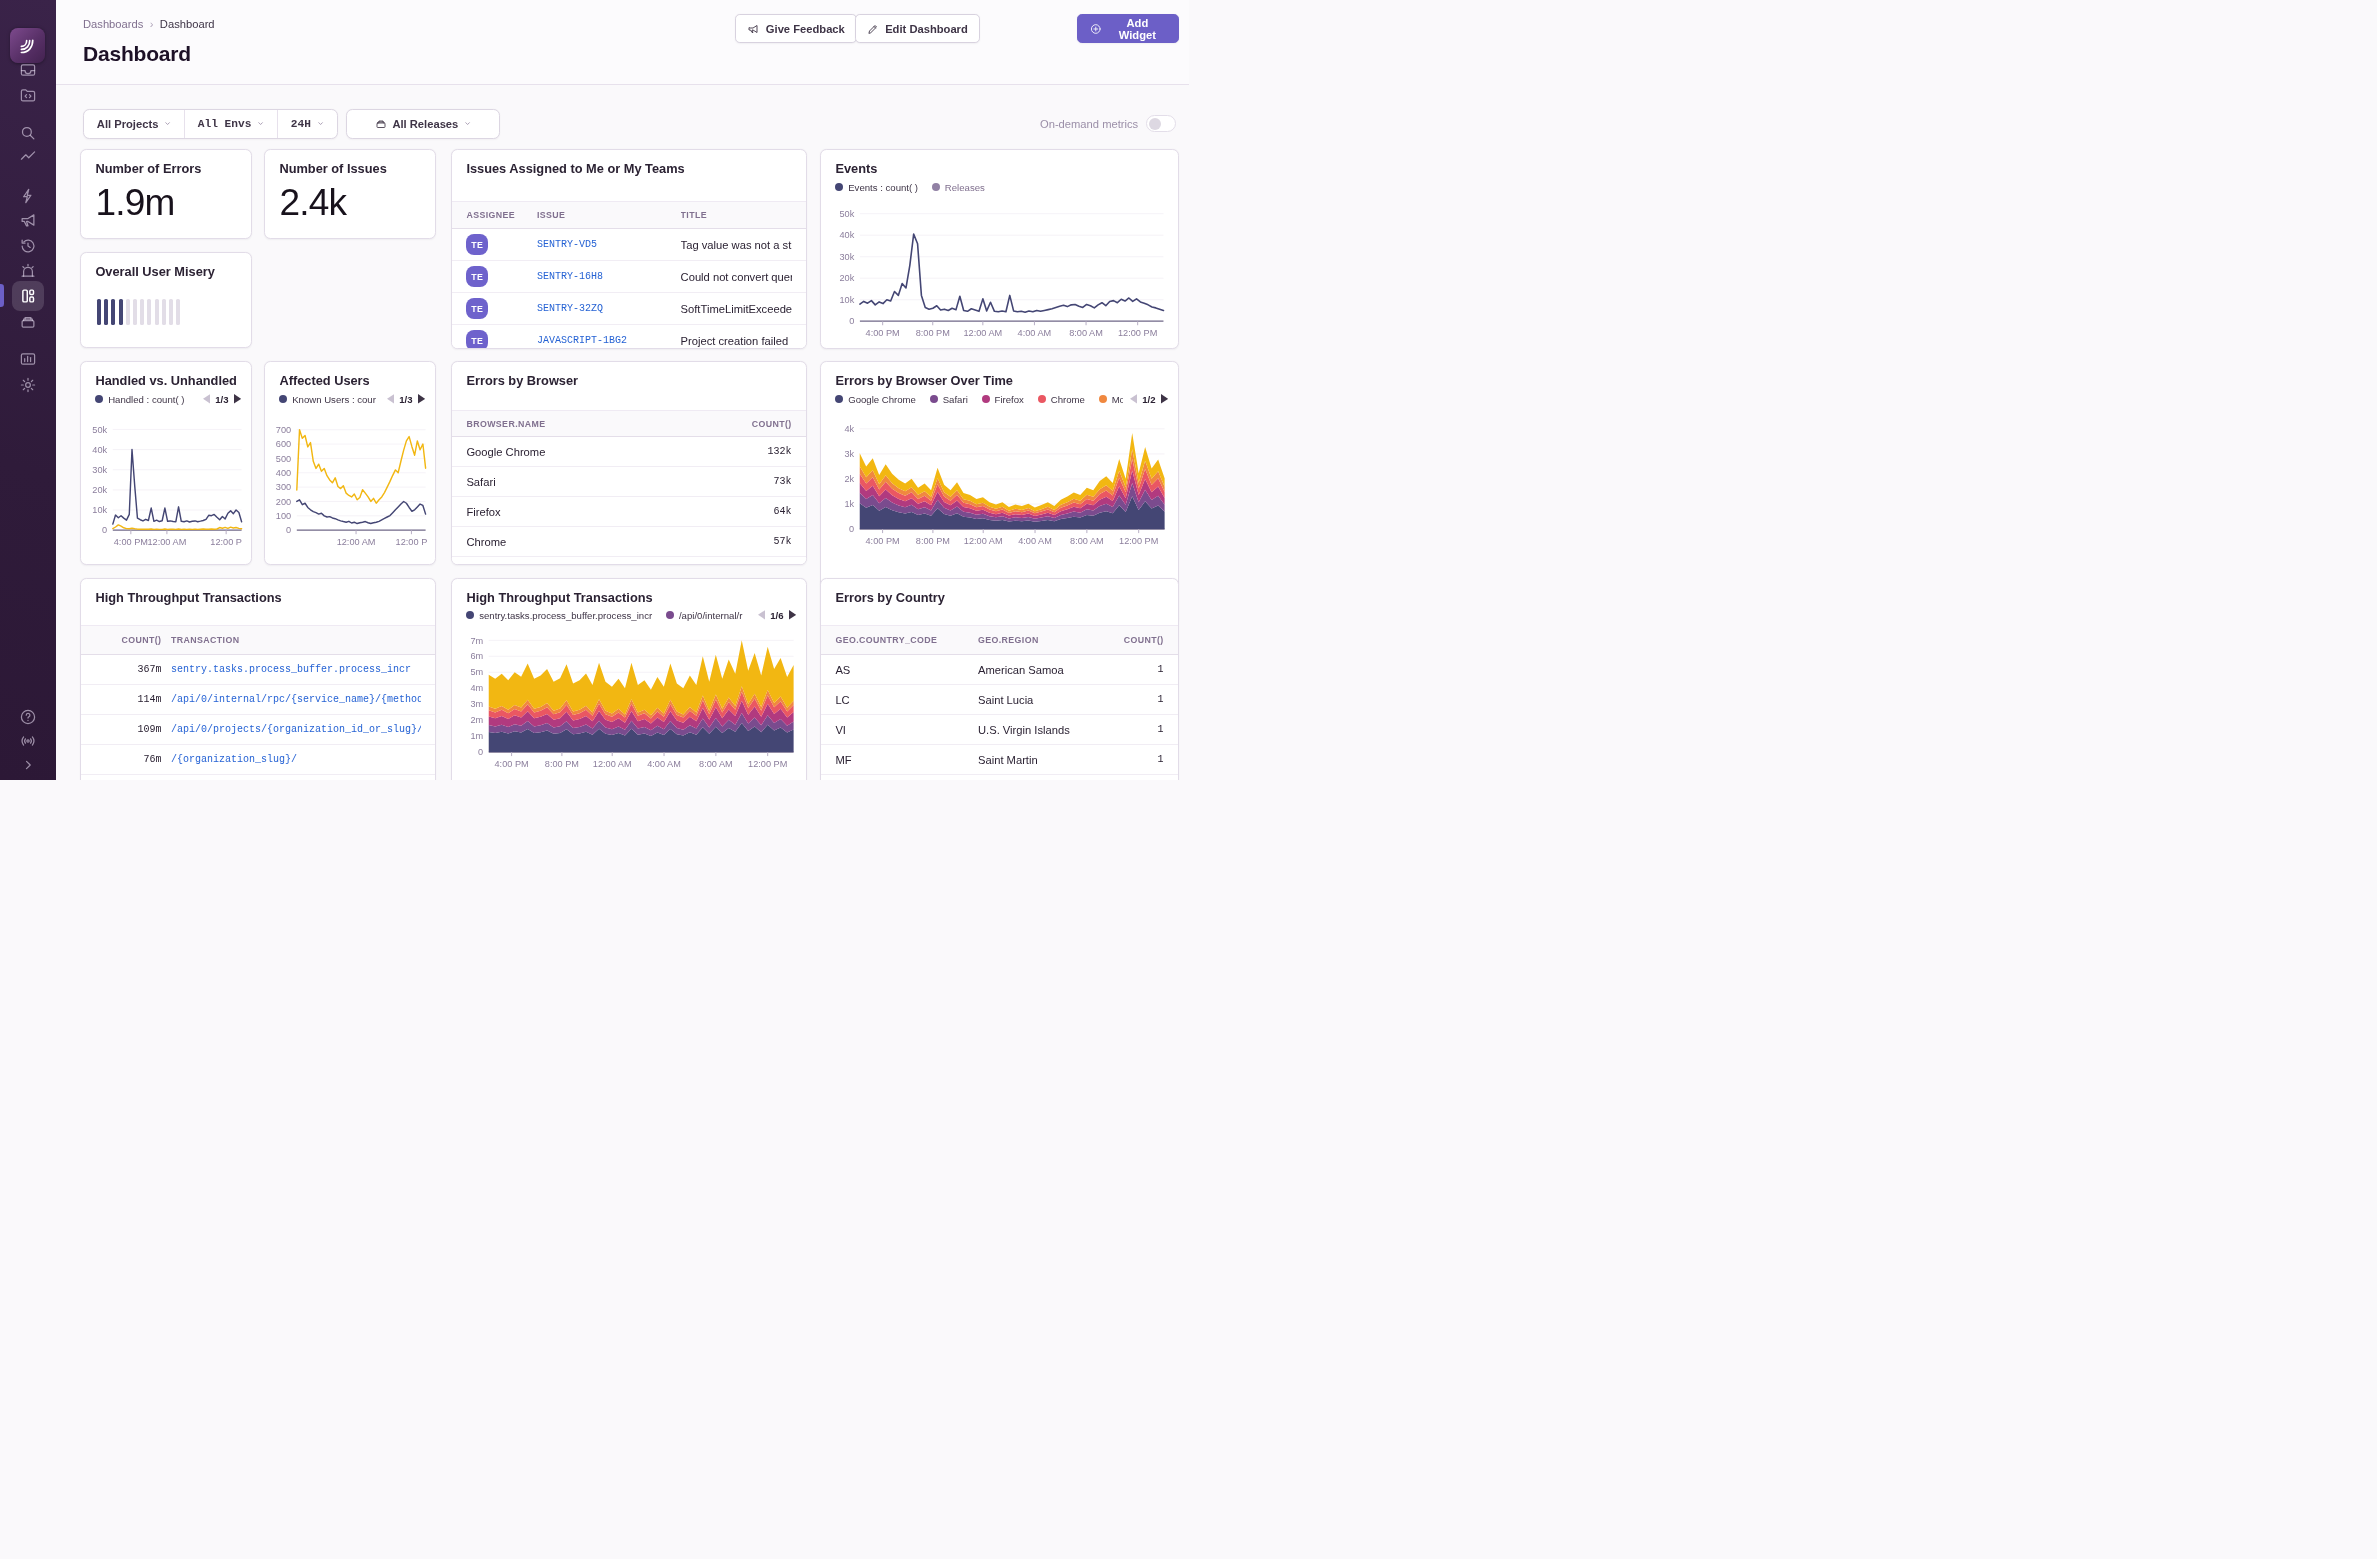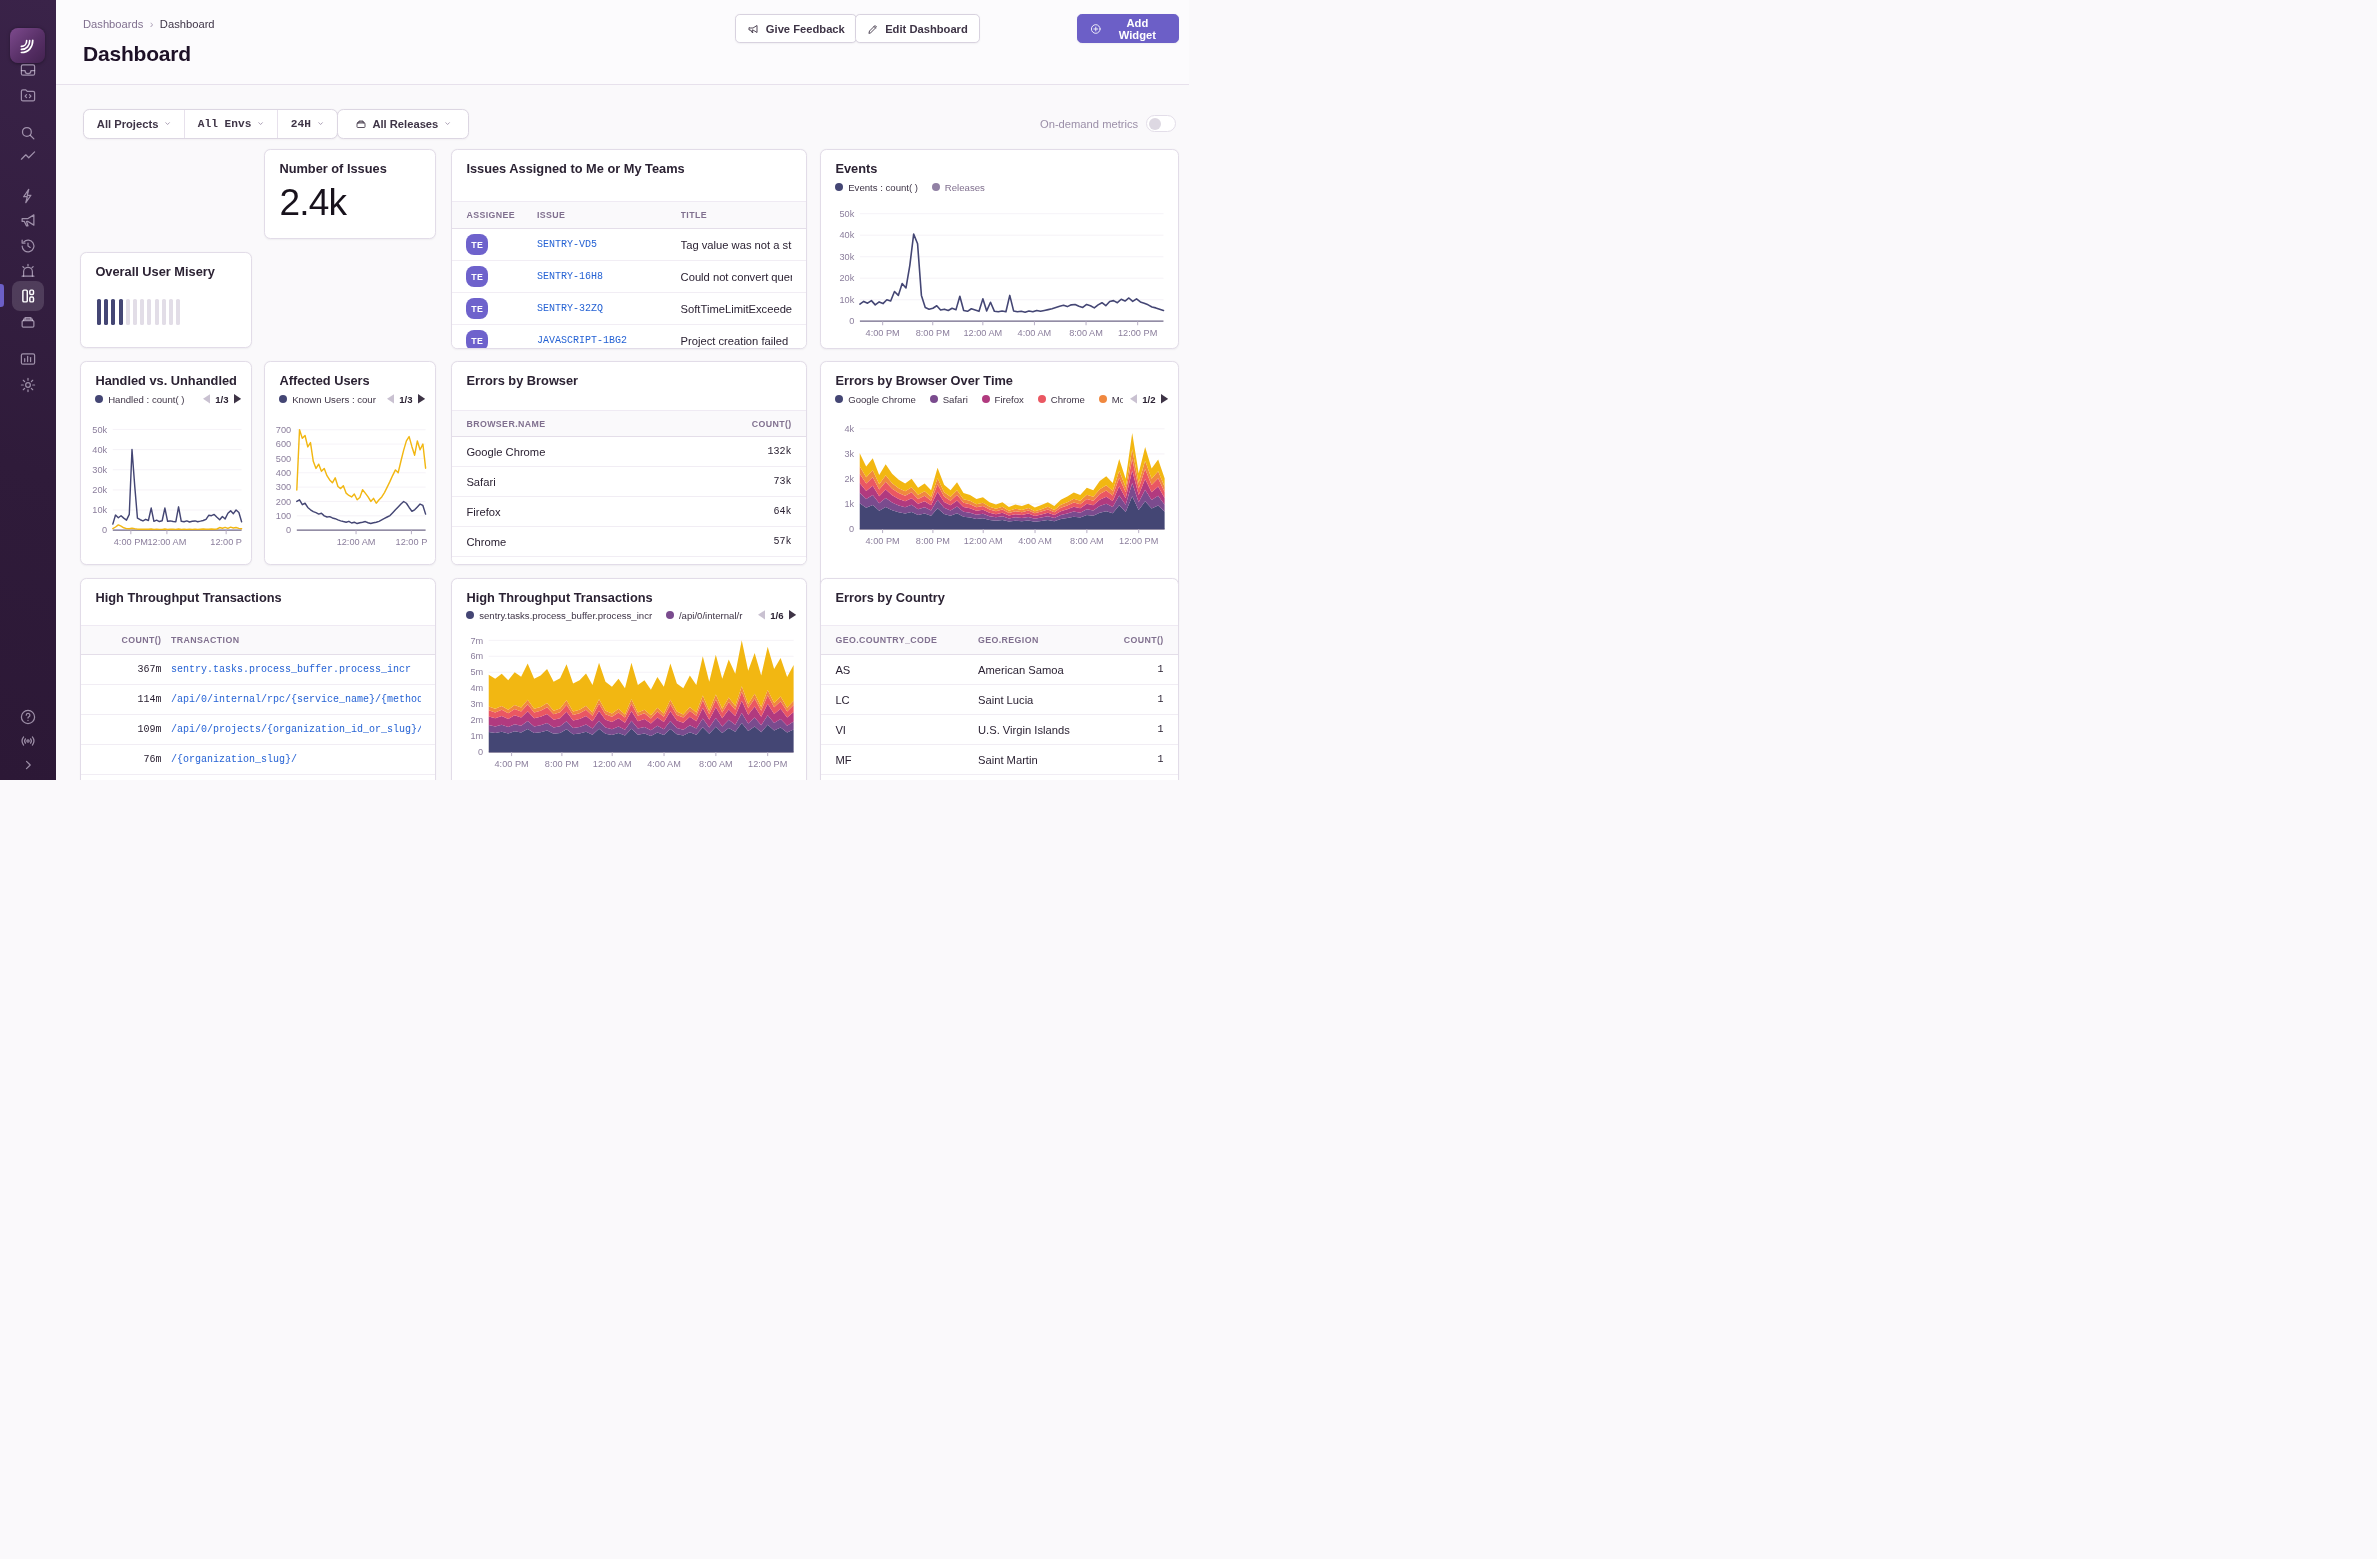--- a/index.html
+++ b/index.html
@@ -37,21 +37,21 @@
   #btn-feedback { right:332px; }
   #btn-edit { right:209px; }
   #btn-add { right:9.6px; width:102px; background:#6c5fc7; border-color:#6c5fc7; color:#fff; justify-content:center; }
   #btn-add svg { stroke:#fff; }
 
   
   #filters { position:absolute; left:56px; top:85px; right:0; height:64px; }
   .fgroup { position:absolute; top:24px; height:30px; background:#fff; border:0.8px solid #dcd6e2; border-radius:6.4px;
     display:flex; align-items:center; box-shadow:0 0.8px 1.6px rgba(43,34,51,.04); }
   #fgroup1 { left:27px; }
-  #fgroup2 { left:281px; padding:0 4px; }
+  #fgroup2 { left:290px; padding:0 15px; }
   .fseg { display:flex; align-items:center; gap:5.6px; padding:0 12.8px; font-size:11.2px; font-weight:700; color:#3e3446;
     height:100%; cursor:pointer; }
   .fseg + .fseg { border-left:0.8px solid #e7e1ec;font-family:Liberation Mono, monospace; }
   .chev { width:7.2px; height:7.2px; stroke:#80708f; stroke-width:2.2; fill:none; stroke-linecap:round; stroke-linejoin:round; }
   .fseg svg.ficon { width:12px; height:12px; stroke:#3e3446; fill:none; stroke-width:1.7; stroke-linecap:round; stroke-linejoin:round;}
   #ondemand { position:absolute; right:12.8px; top:30px; display:flex; align-items:center; gap:8px; }
   #ondemand-label { font-size:11.2px; color:#9b8fa8; }
   #toggle { width:30px; height:17px; border-radius:8.8px; border:0.8px solid #e3dee9; background:#fff; position:relative; cursor:pointer; }
   #toggle .knob { position:absolute; left:1.6px; top:1.6px; width:12px; height:12px; border-radius:50%; background:#ddd8e2; }
 
@@ -294,20 +294,24 @@
       </div>
     </div>
     <div id="ondemand">
       <span id="ondemand-label">On-demand metrics</span>
       <div id="toggle">
           <div class="knob"></div>
         </div>
     </div>
   </div>
 
+  <section class="widget" id="w-errors">
+    <div class="wtitle">Number of Errors</div>
+    <div class="bignum">1.9m</div>
+  </section>
 
   <section class="widget" id="w-issuescount">
     <div class="wtitle">Number of Issues</div>
     <div class="bignum">2.4k</div>
   </section>
 
   <section class="widget" id="w-misery">
     <div class="wtitle">Overall User Misery</div>
     <div id="misery-bars">
         <span style="background: rgb(68, 70, 116);"></span>

